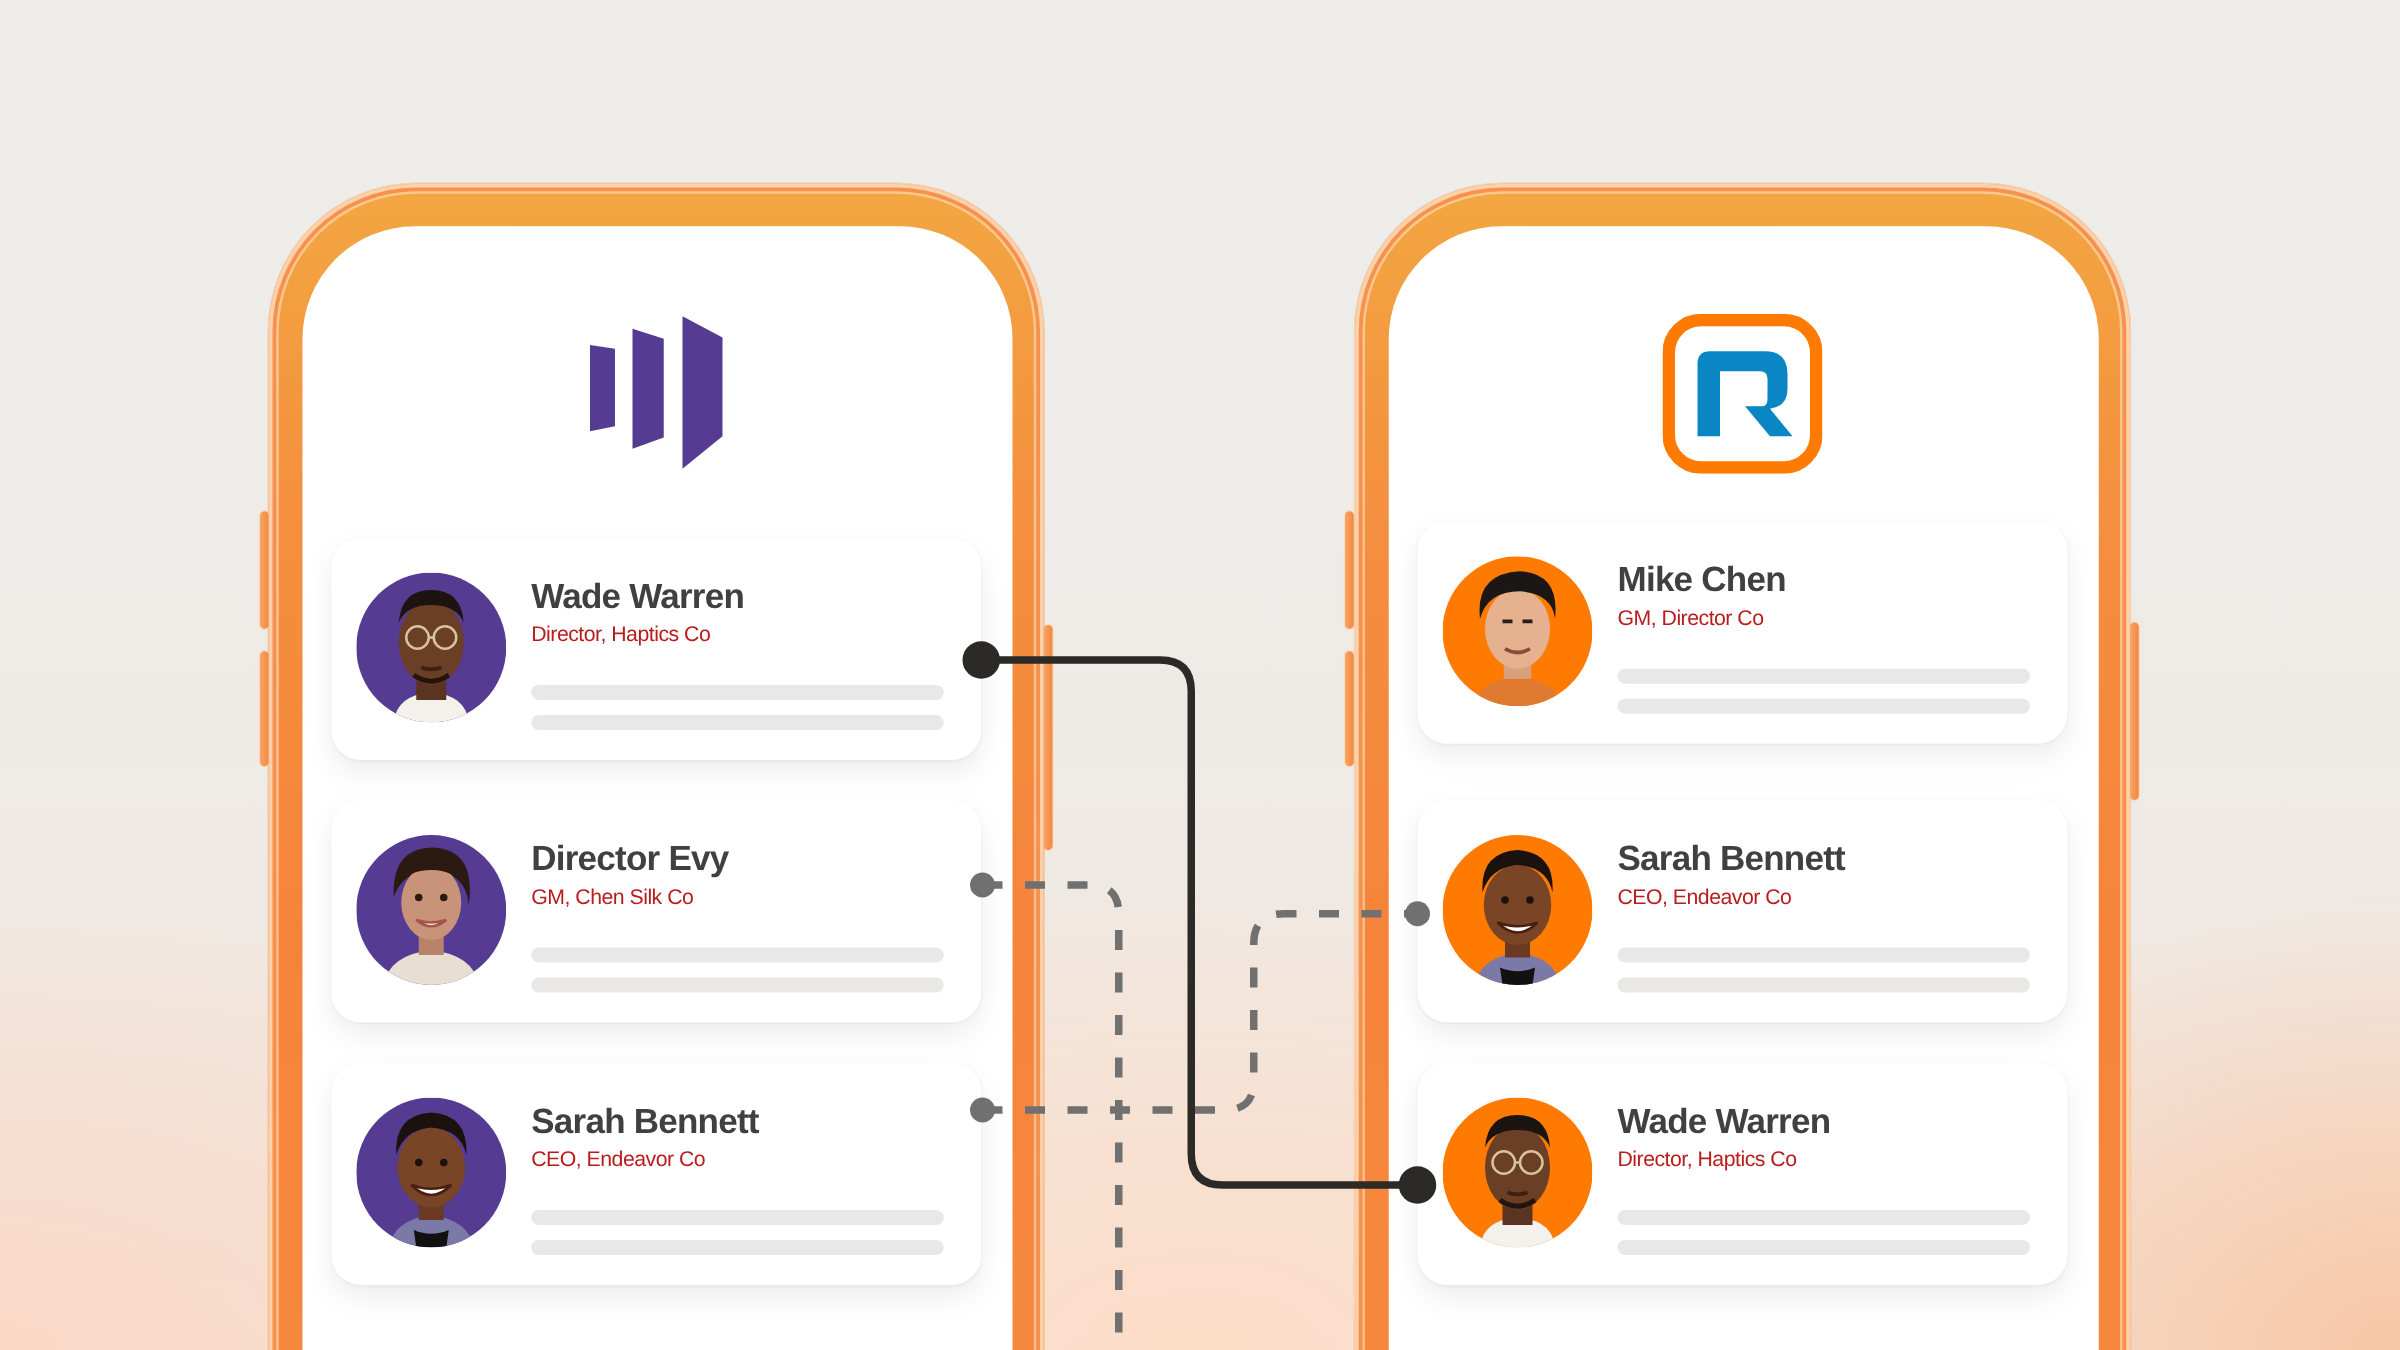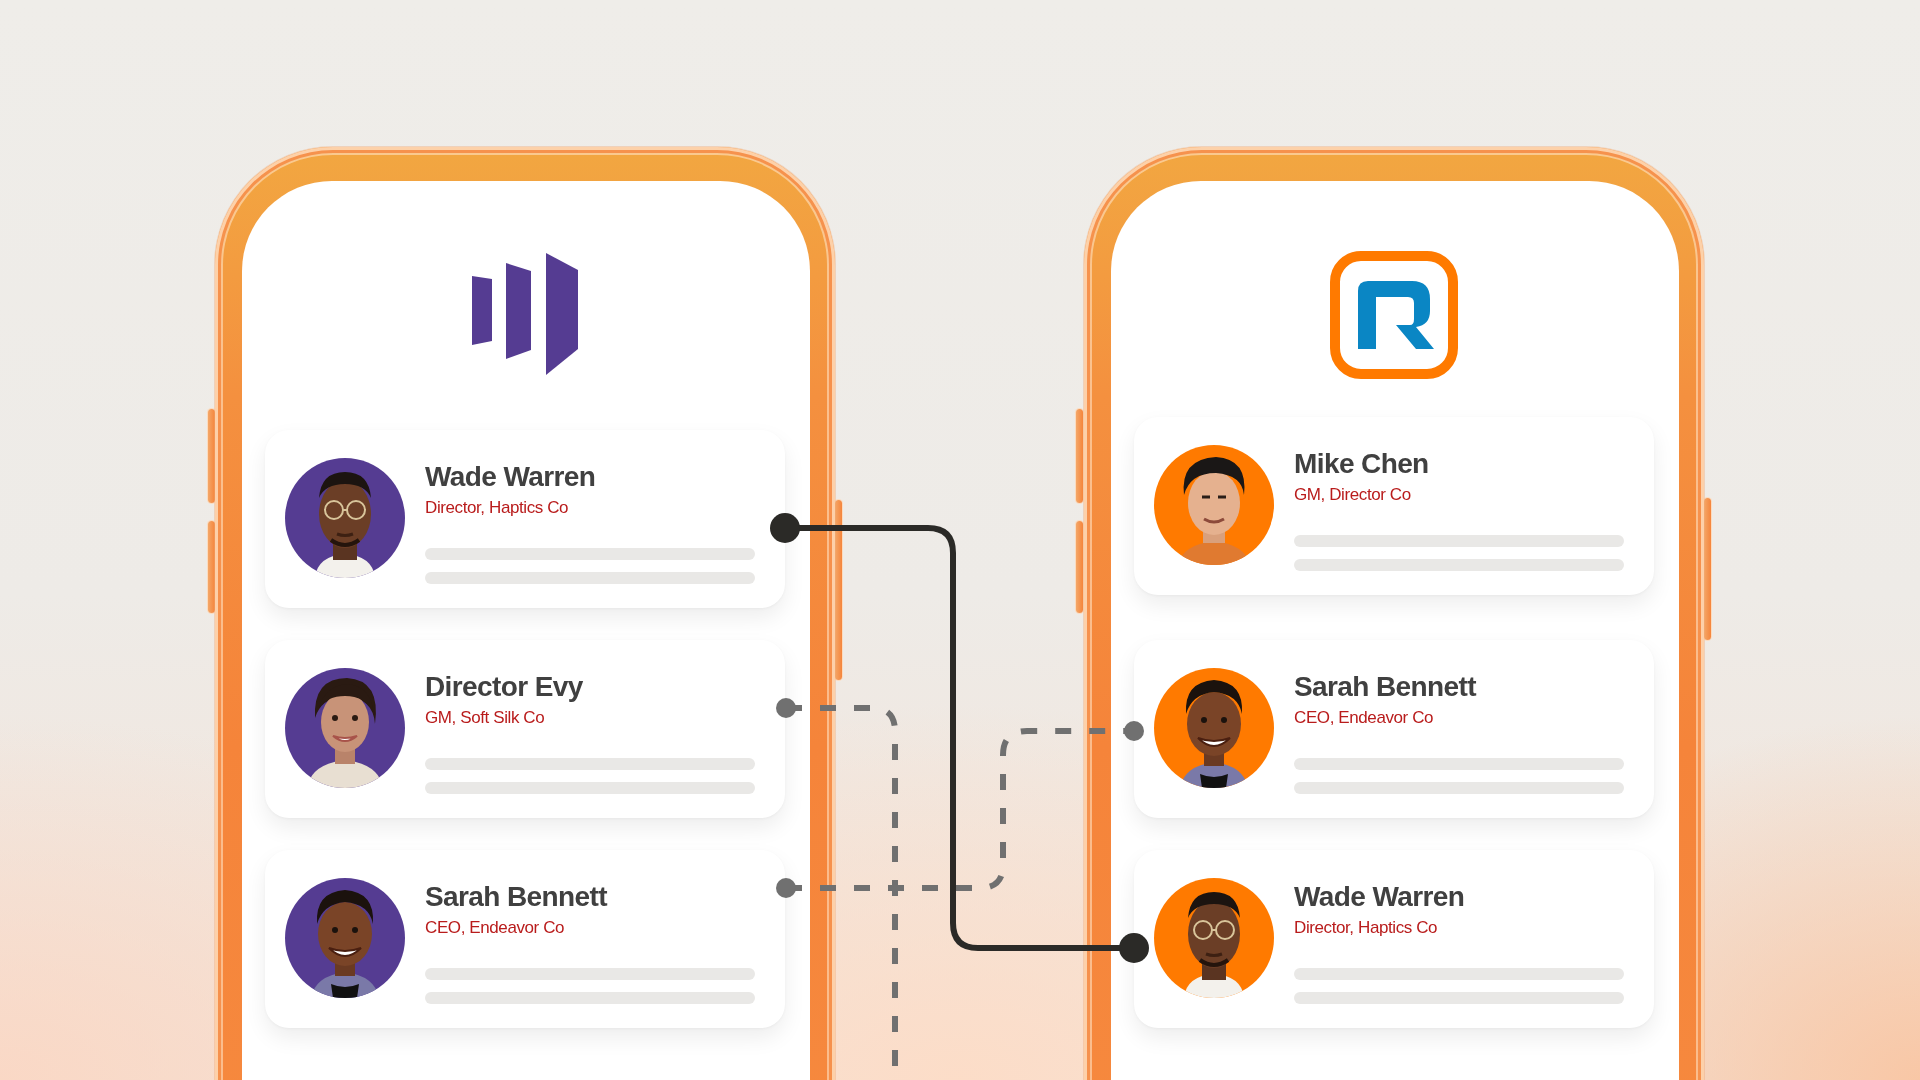--- a/index.html
+++ b/index.html
@@ -102,21 +102,21 @@
       <rect x="50" y="78" width="20" height="18" fill="#b9836a"></rect>
       <path d="M30 50 Q28 10 62 10 Q96 12 90 56 Q88 30 60 28 Q36 30 30 50Z" fill="#2a1a12"></path>
       <ellipse cx="60" cy="54" rx="24" ry="30" fill="#c89378"></ellipse>
       <path d="M34 40 Q40 18 62 16 Q86 18 88 44 Q80 28 60 28 Q42 28 34 40Z" fill="#2a1a12"></path>
       <circle cx="50" cy="50" r="3" fill="#2a1a12"></circle>
       <circle cx="70" cy="50" r="3" fill="#2a1a12"></circle>
       <path d="M48 68 Q60 78 72 68 Q60 72 48 68Z" fill="#fff" stroke="#a8534a" stroke-width="2"></path>
     </svg>
   </div>
   <div class="name">Director Evy</div>
-  <div class="role">GM, Soft Silk Co</div>
+  <div class="role">GM, Chen Silk Co</div>
   <div class="bar b1"></div>
   <div class="bar b2"></div>
 </div>
 
 <div class="card" style="left:265px; top:850px;">
   <div class="avatar">
     <svg width="120" height="120" viewBox="0 0 120 120">
       <rect width="120" height="120" fill="#553c92"></rect>
       <path d="M26 120 Q30 98 60 94 Q90 98 94 120Z" fill="#7a79a8"></path>
       <path d="M46 106 Q60 112 74 106 L72 120 L48 120Z" fill="#111"></path>

